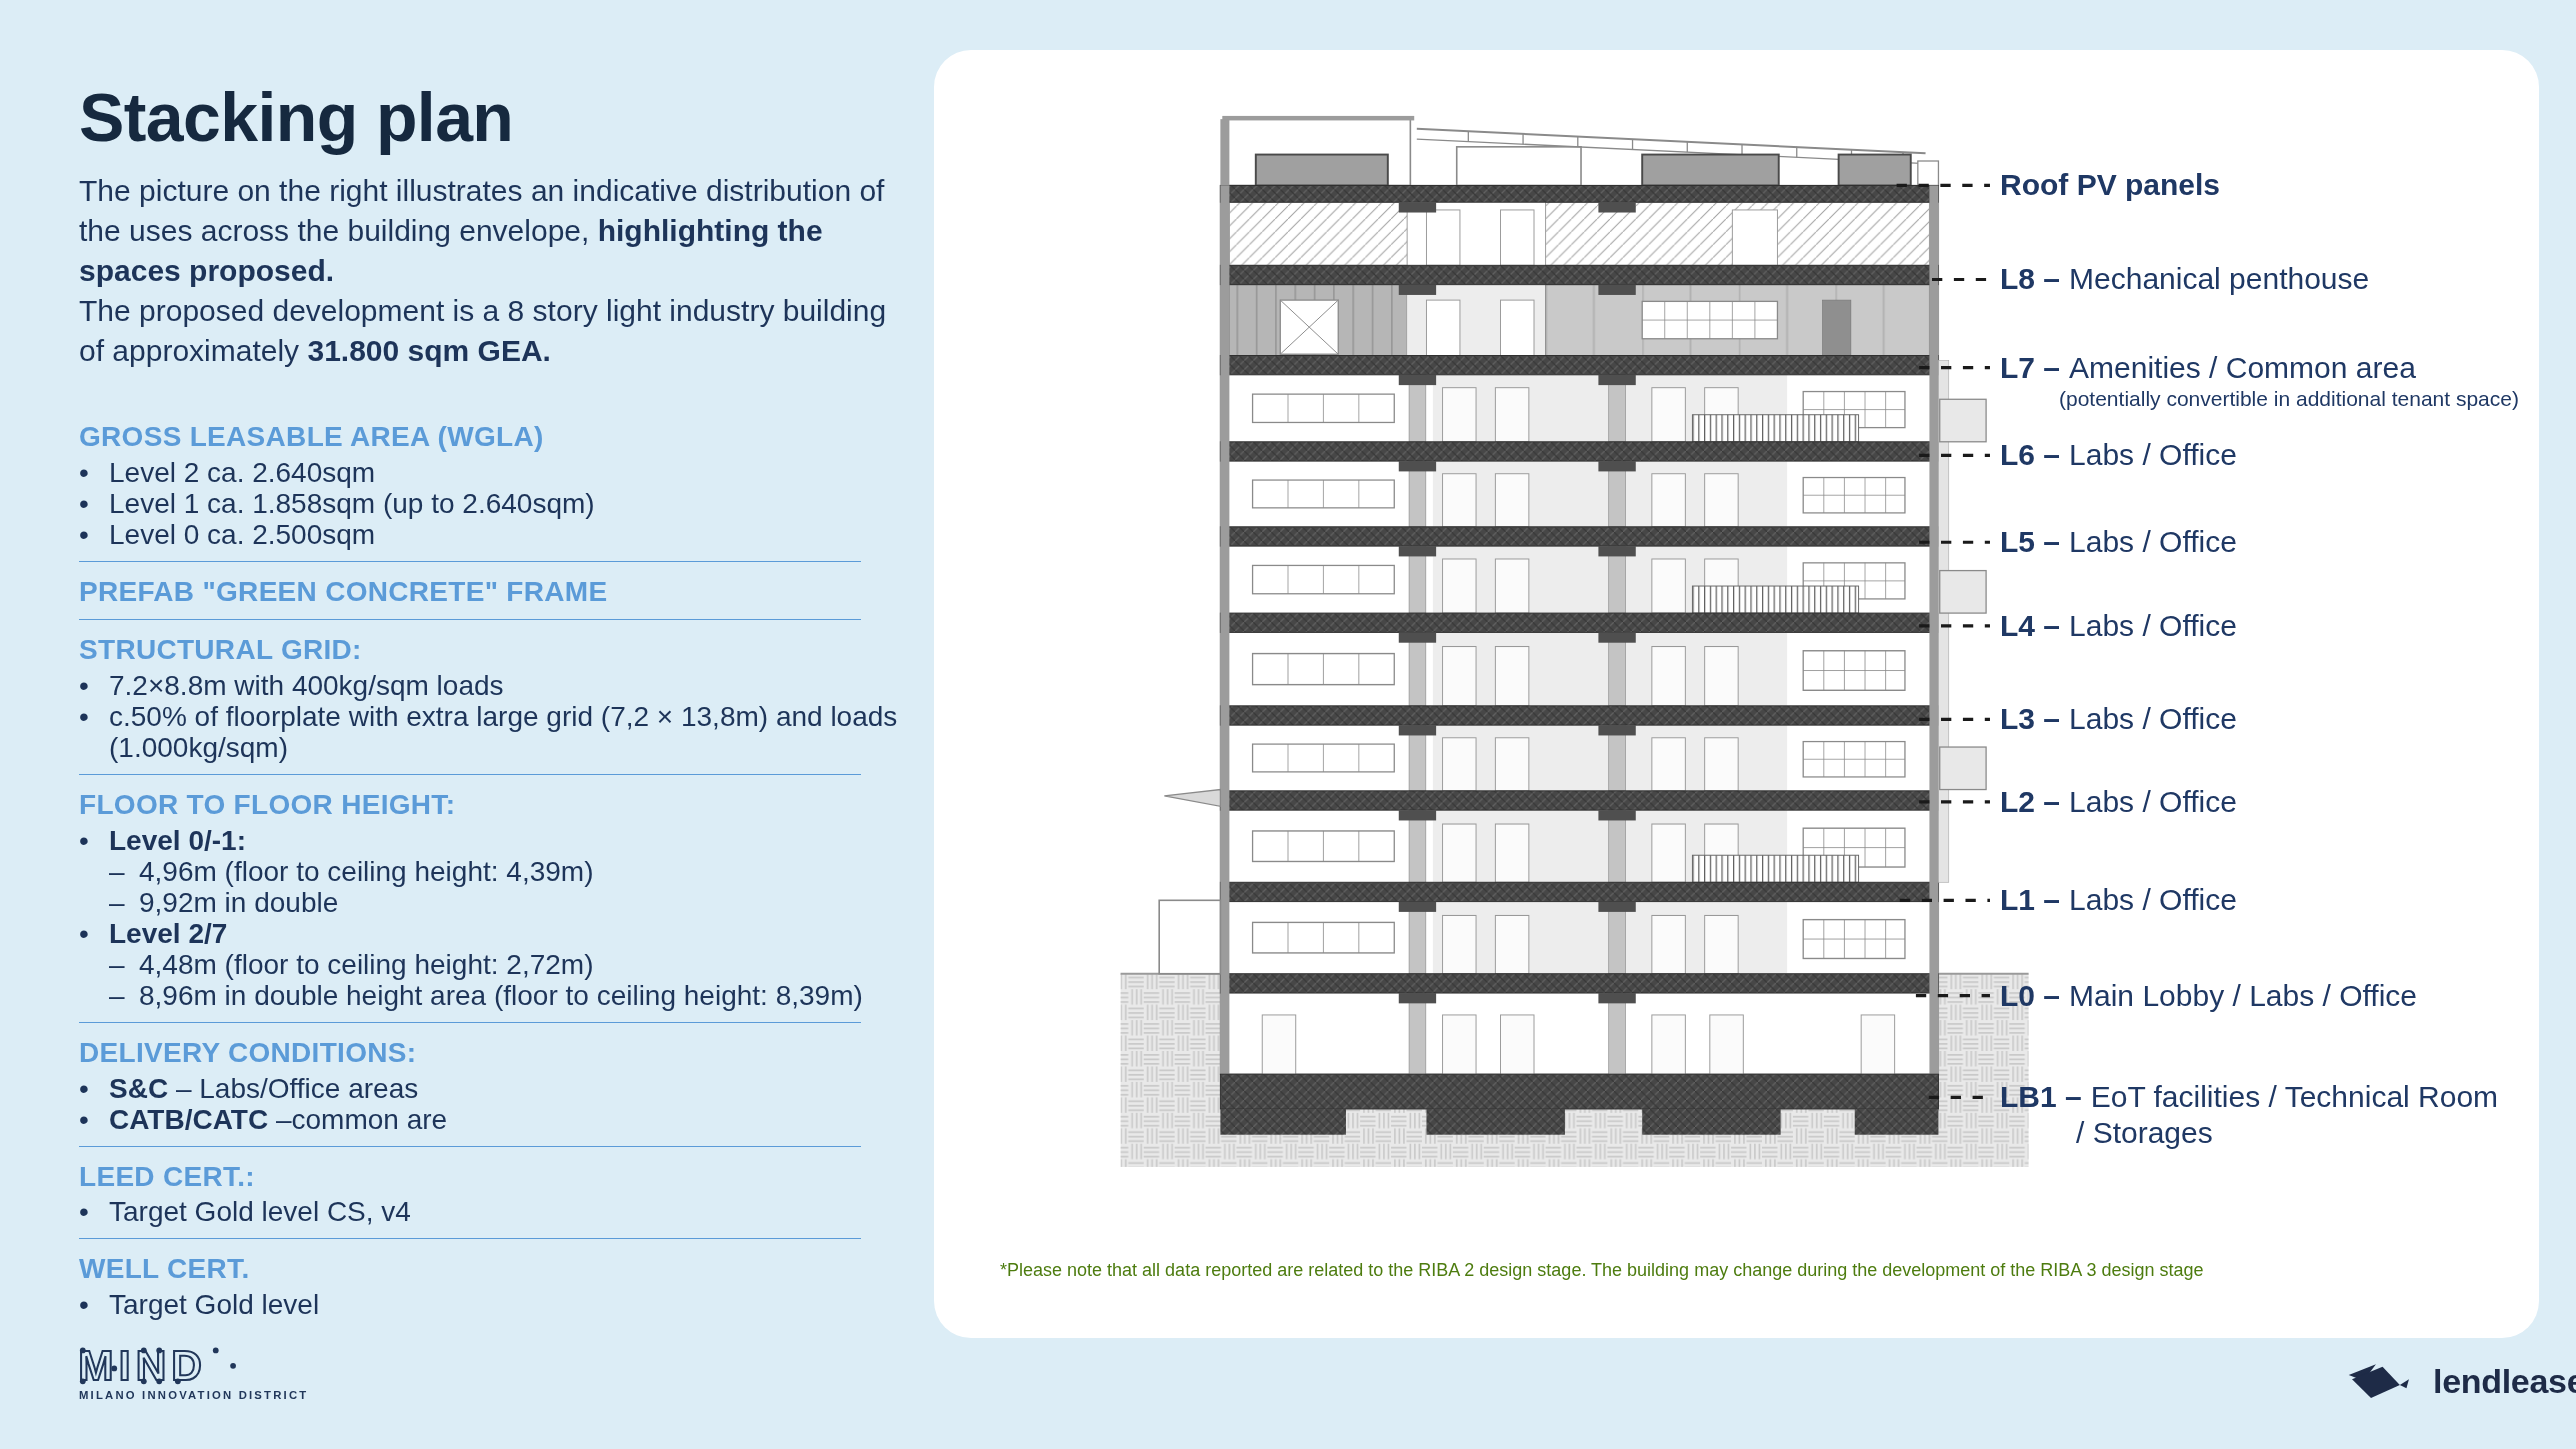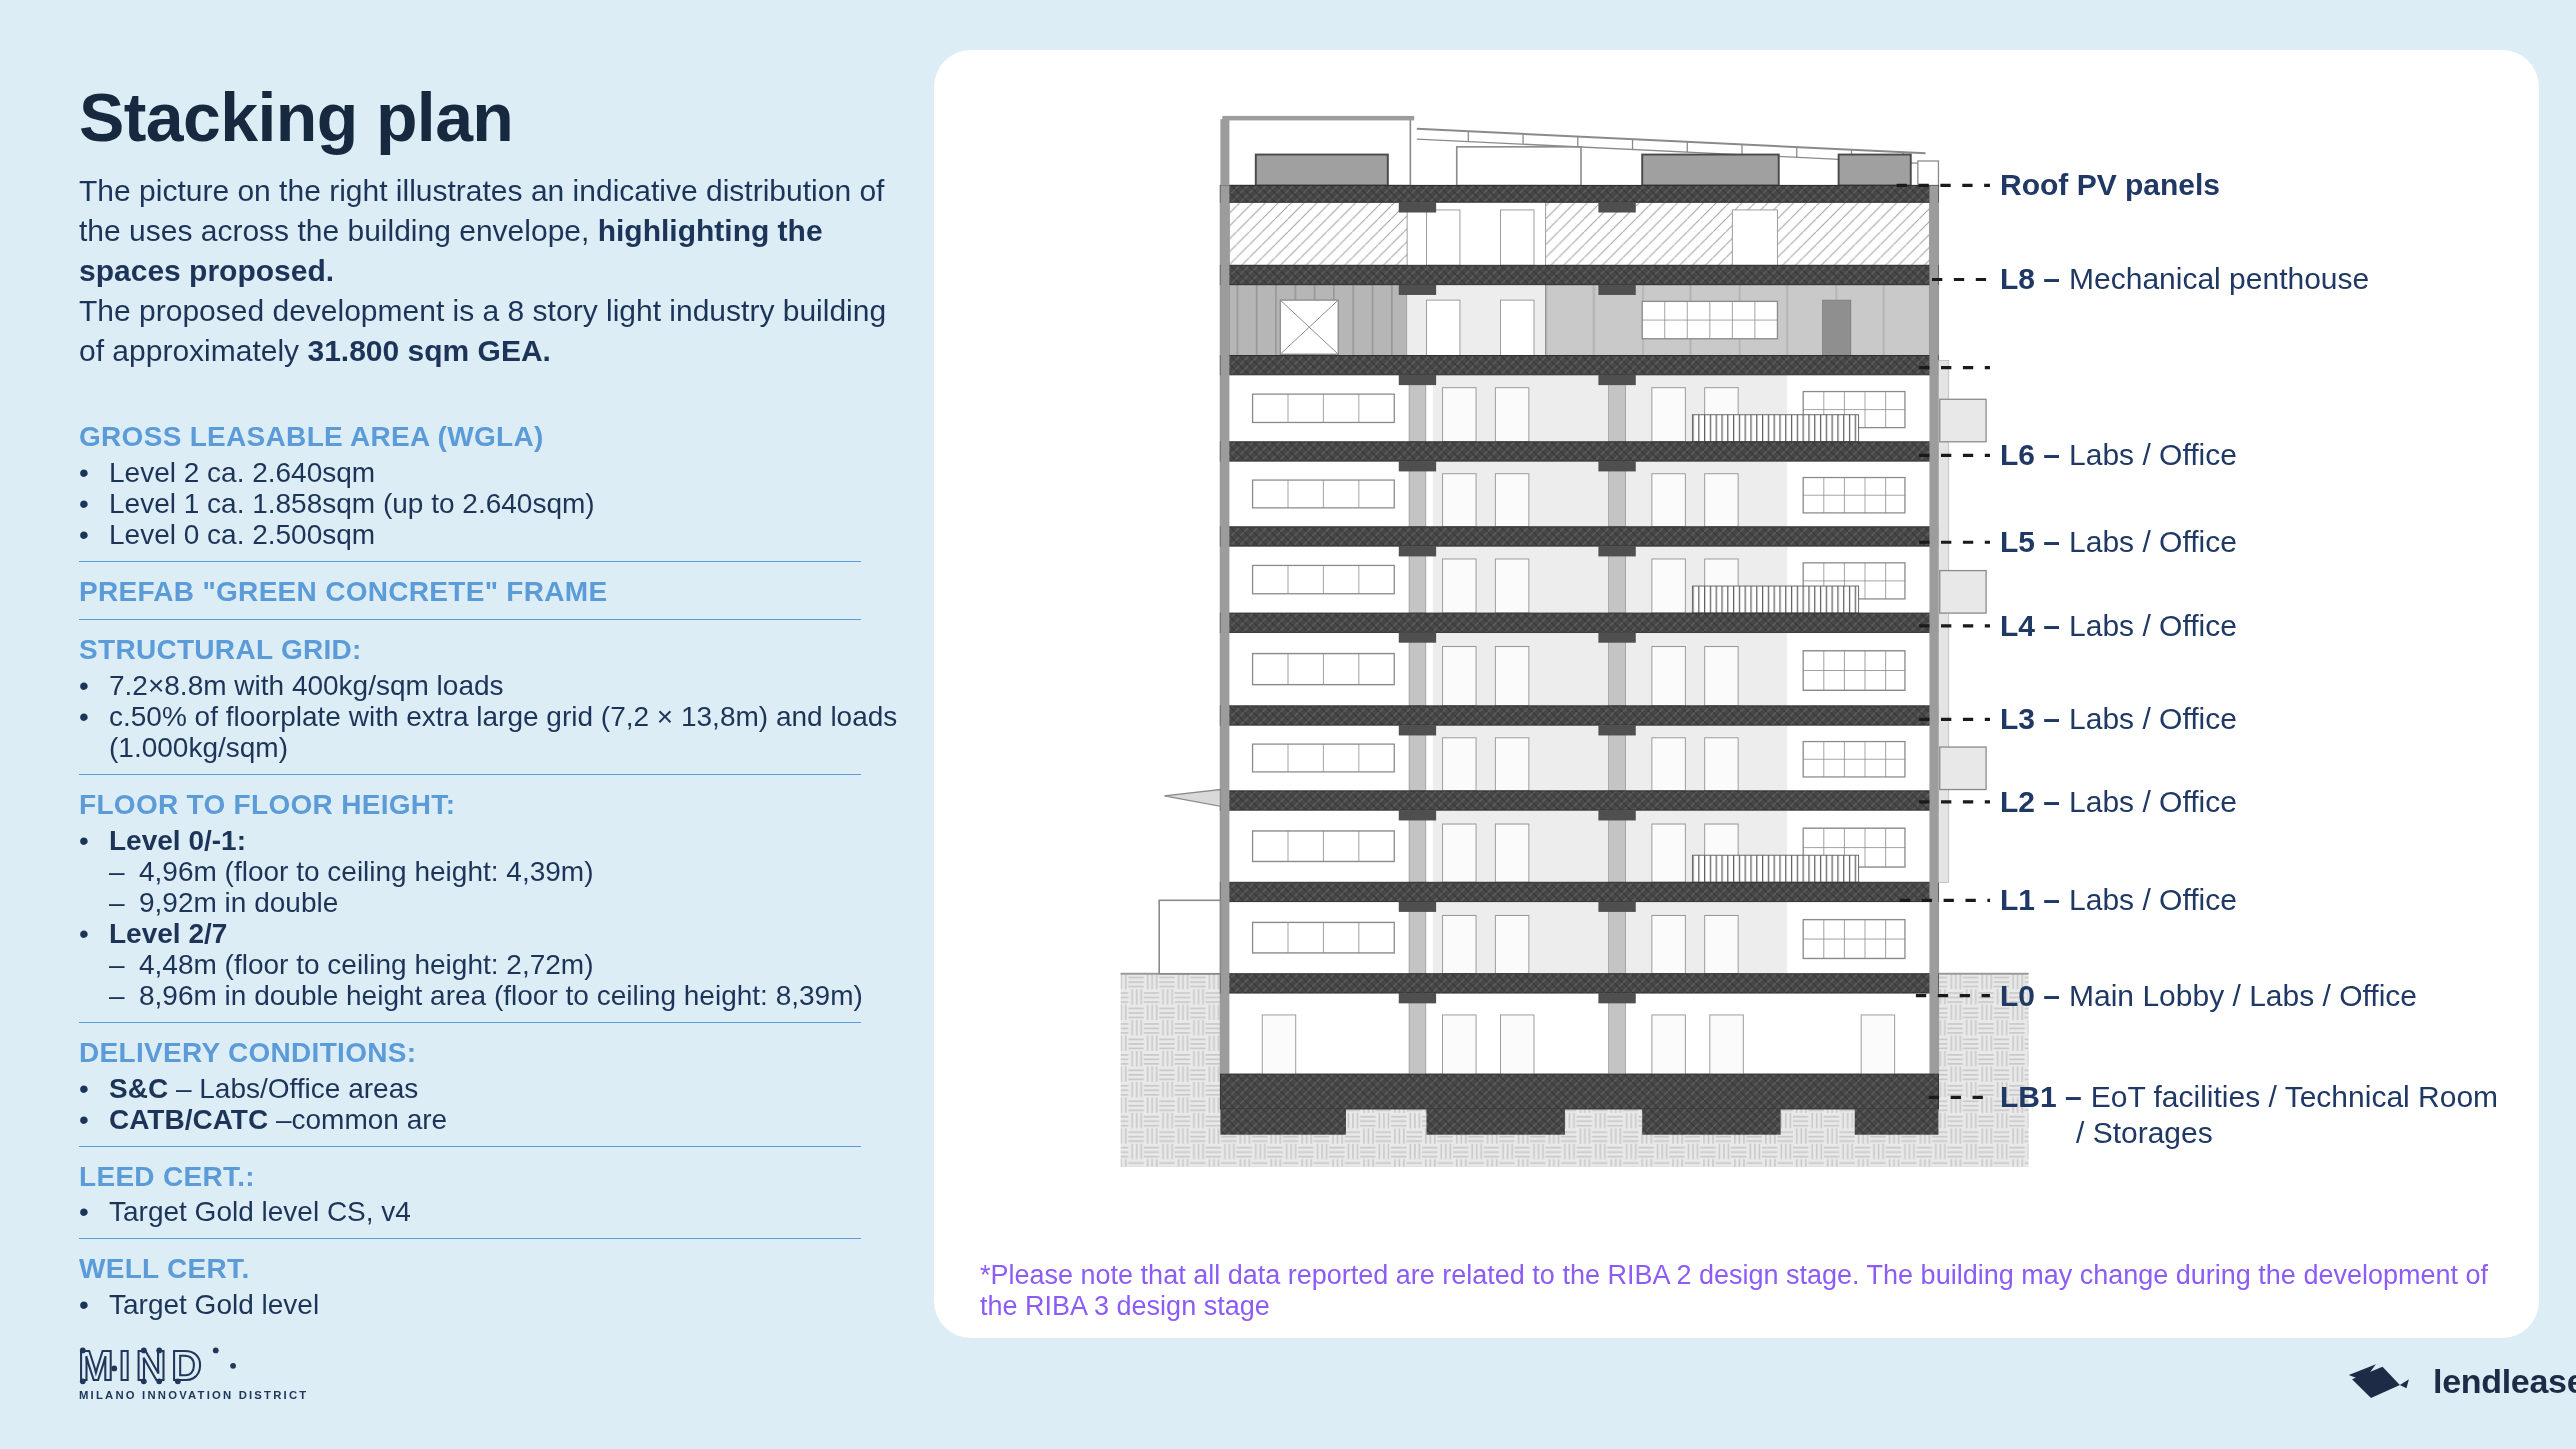--- a/index.html
+++ b/index.html
@@ -15,22 +15,22 @@
   .drawing{position:absolute;left:0;top:0;width:2576px;height:1449px;pointer-events:none;}
   
   .flabel{
     position:absolute;left:2000px;font-size:30px;line-height:36px;
     color:#1f3864;white-space:nowrap;
   }
   .flabel .code{font-weight:700;margin-right:9px;}
   .flabel .lsub{display:block;font-size:21px;line-height:26px;margin-left:59px;font-weight:400;}
   .flabel .lsub2{display:block;font-size:30px;line-height:35px;margin-left:76px;font-weight:400;}
   .footnote{
-    position:absolute;left:980px;top:1260px;width:1520px;
-    font-size:27px;color:#8b5cf6;
+    position:absolute;left:1000px;top:1260px;width:1520px;
+    font-size:18px;color:#4d7c0f;
   }
   
   .title{
     position:absolute;left:79px;top:32px;
     font-size:68px;font-weight:700;color:#16293f;letter-spacing:-0.6px;
   }
   .intro{
     position:absolute;left:79px;top:171px;width:837px;
     font-size:30px;line-height:40px;color:#1d3459;
   }
@@ -370,20 +370,21 @@
       <line x1="2980" y1="1117" x2="3090" y2="1117"></line>
       <line x1="2980" y1="1245" x2="3090" y2="1245"></line>
       <line x1="2950" y1="1398" x2="3090" y2="1398"></line>
       <line x1="2975" y1="1546" x2="3090" y2="1546"></line>
       <line x1="2995" y1="1704" x2="3090" y2="1704"></line>
     </g>
   </svg>
 
   <div class="flabel" style="top:167px"><span class="code">Roof PV panels</span><span></span></div>
   <div class="flabel" style="top:261px"><span class="code">L8 –</span><span>Mechanical penthouse</span></div>
+  <div class="flabel" style="top:350px"><span class="code">L7 –</span><span>Amenities / Common area</span><span class="lsub">(potentially convertible in additional tenant space)</span></div>
   <div class="flabel" style="top:437px"><span class="code">L6 –</span><span>Labs / Office</span></div>
   <div class="flabel" style="top:524px"><span class="code">L5 –</span><span>Labs / Office</span></div>
   <div class="flabel" style="top:608px"><span class="code">L4 –</span><span>Labs / Office</span></div>
   <div class="flabel" style="top:701px"><span class="code">L3 –</span><span>Labs / Office</span></div>
   <div class="flabel" style="top:784px"><span class="code">L2 –</span><span>Labs / Office</span></div>
   <div class="flabel" style="top:882px"><span class="code">L1 –</span><span>Labs / Office</span></div>
   <div class="flabel" style="top:978px"><span class="code">L0 –</span><span>Main Lobby / Labs / Office</span></div>
   <div class="flabel" style="top:1079px"><span class="code">LB1 –</span><span>EoT facilities / Technical Room</span><span class="lsub2">/ Storages</span></div>
 
   <div class="footnote">*Please note that all data reported are related to the RIBA 2 design stage. The building may change during the development of the RIBA 3 design stage</div>

